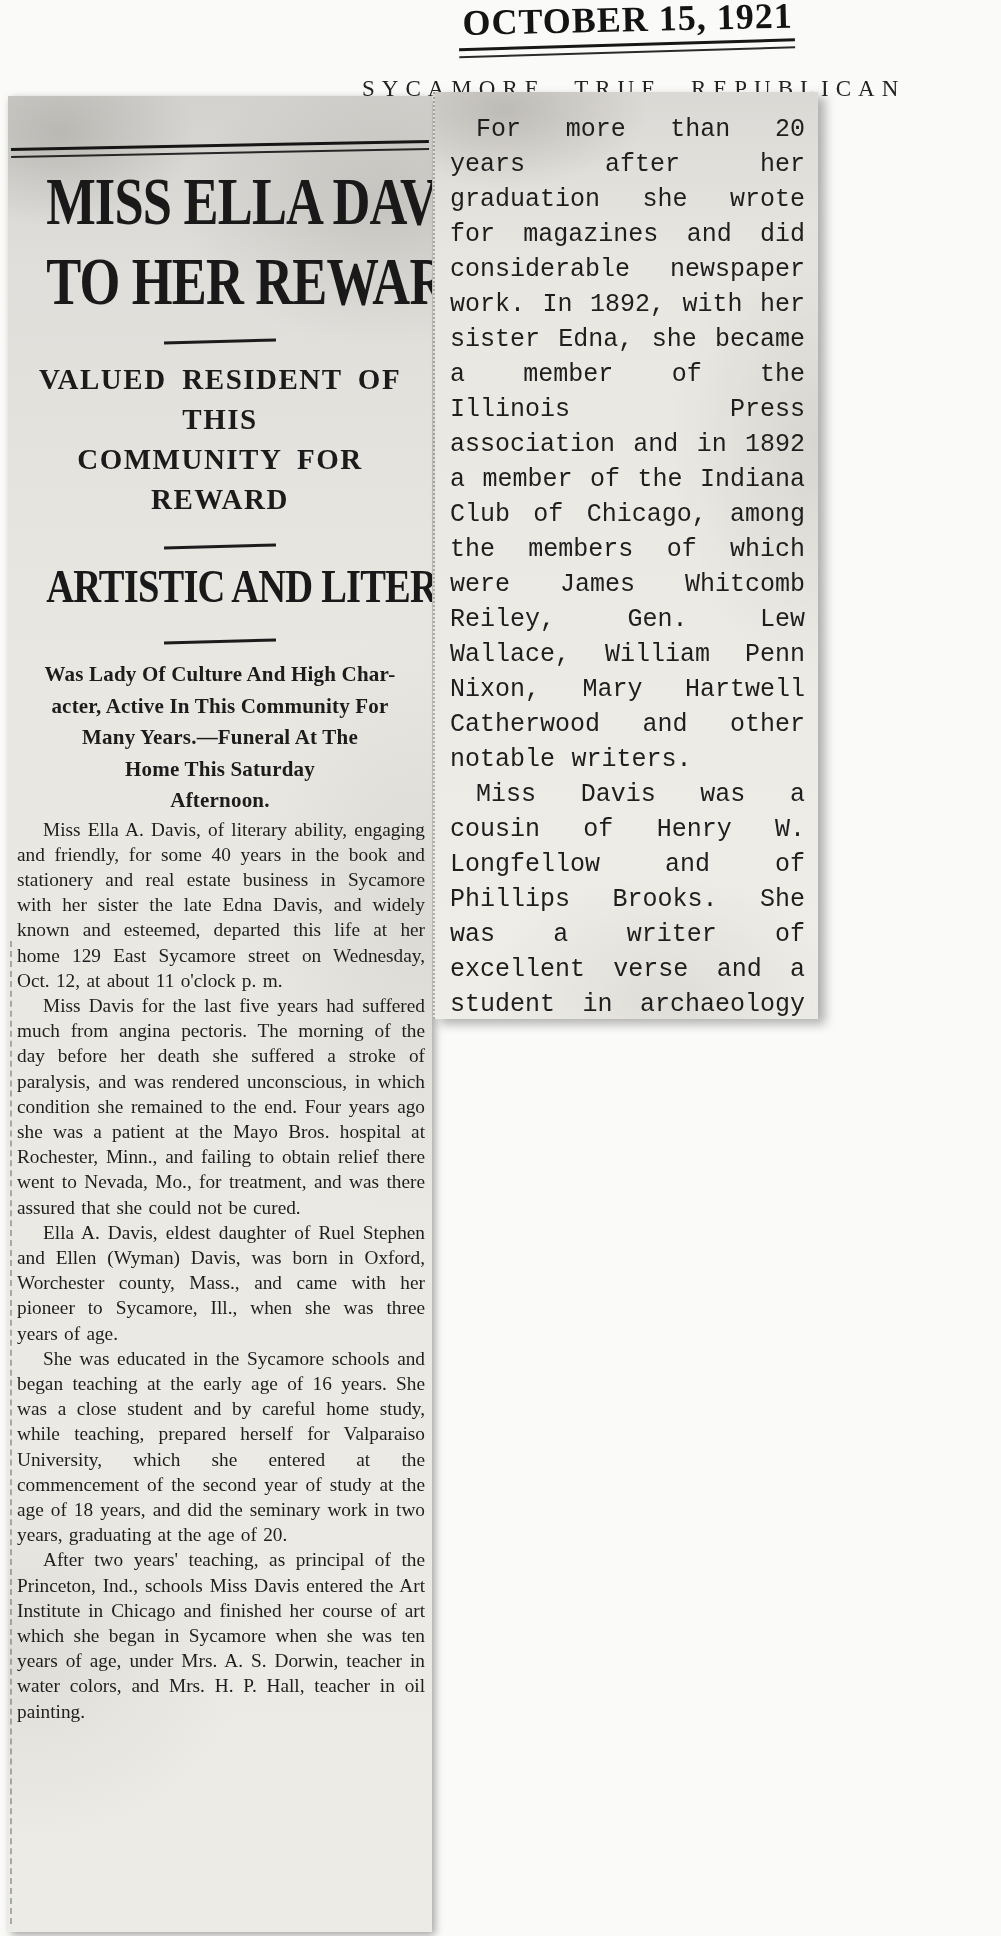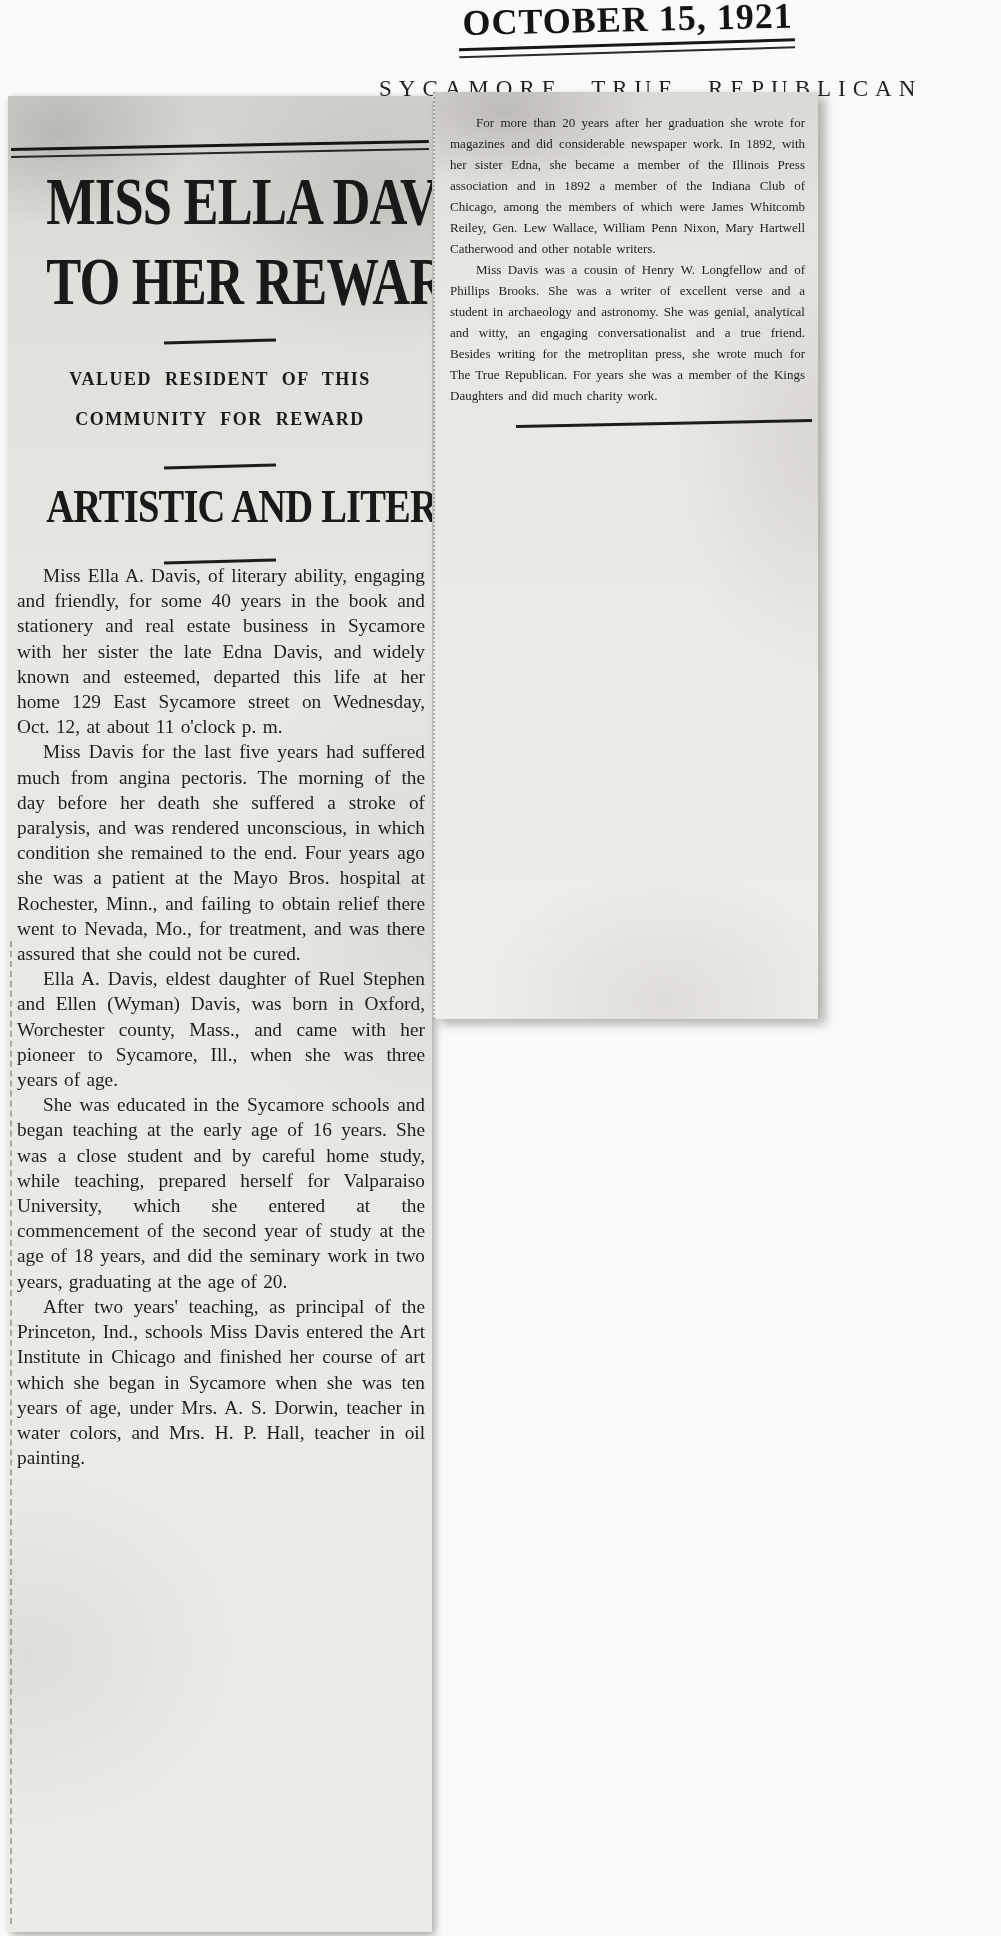--- a/index.html
+++ b/index.html
@@ -22,21 +22,21 @@
     white-space:nowrap;
   }
   .date-rule{
     margin-top:3px;margin-left:-4px;width:336px;height:5px;
     border-top:3px solid #171717;border-bottom:2px solid #2a2a2a;
     transform:rotate(-0.4deg);
   }
 
   
   .paper-name{
-    position:absolute;left:379px;top:76px;width:520px;
+    position:absolute;left:362px;top:76px;width:520px;
     text-align:right;font-size:23px;letter-spacing:7px;word-spacing:16px;
     color:#232323;white-space:nowrap;
   }
 
   
   .clip{position:absolute;overflow:hidden;}
   .clip-left{
     left:8px;top:96px;width:424px;height:1836px;
     background:
       radial-gradient(ellipse 220px 150px at 12% 2%, rgba(110,110,105,0.28), transparent 62%),
@@ -72,41 +72,41 @@
     font-size:64px;line-height:76px;letter-spacing:-1px;
     transform:scale(0.82,1.05);transform-origin:center top;
     white-space:nowrap;
   }
   .divider{
     width:112px;margin:26px auto 0 auto;
     border-top:3px solid #1c1c1c;transform:rotate(-1.5deg);
   }
   .subhead{
     margin-top:16px;text-align:center;font-weight:bold;color:#1b1b1b;
-    font-size:18px;line-height:40px;letter-spacing:1.5px;word-spacing:7px;
+    font-size:29px;line-height:40px;letter-spacing:1.5px;word-spacing:7px;
   }
   .headline2{
     margin-top:10px;text-align:center;font-weight:bold;color:#191919;
     font-size:47px;line-height:56px;letter-spacing:-1px;
     transform:scale(0.82,1.0);transform-origin:center top;
     white-space:nowrap;
   }
   .deck{
     margin-top:16px;text-align:center;font-weight:bold;color:#1c1c1c;
     font-size:21px;line-height:31.5px;letter-spacing:0.2px;
   }
 
   
   .body-text{padding:0 7px 0 9px;}
   .body-text p{
     margin:0;text-align:justify;text-indent:26px;
     font-size:19.3px;line-height:25.2px;word-spacing:1.5px;color:#1e1e1e;
   }
   .clip-right .body-text{margin:0;padding:20px 13px 0 15px;}
-  .clip-right .body-text p{font-size:13px;line-height:21px;}
+  .clip-right .body-text p{font-size:25px;line-height:35px;font-family:Liberation Mono, monospace;}
 
   .end-rule{
     width:296px;margin:16px 6px 0 auto;
     border-top:3px solid #1d1d1d;transform:rotate(-1.2deg);
   }
 </style>
 </head>
 <body>
 
 <div class="page">
@@ -132,20 +132,27 @@
       <div>VALUED RESIDENT OF THIS</div>
       <div>COMMUNITY FOR REWARD</div>
     </div>
 
     <div class="divider"></div>
 
     <div class="headline2">ARTISTIC AND LITERARY</div>
 
     <div class="divider"></div>
 
+    <div class="deck">
+      <div>Was Lady Of Culture And High Char-</div>
+      <div>acter, Active In This Community For</div>
+      <div>Many Years.—Funeral At The</div>
+      <div>Home This Saturday</div>
+      <div>Afternoon.</div>
+    </div>
 
     <div class="body-text">
       <p>Miss Ella A. Davis, of literary ability, engaging and friendly, for some 40 years in the book and stationery and real estate business in Sycamore with her sister the late Edna Davis, and widely known and esteemed, departed this life at her home 129 East Sycamore street on Wednesday, Oct. 12, at about 11 o'clock p. m.</p>
       <p>Miss Davis for the last five years had suffered much from angina pectoris. The morning of the day before her death she suffered a stroke of paralysis, and was rendered unconscious, in which condition she remained to the end. Four years ago she was a patient at the Mayo Bros. hospital at Rochester, Minn., and failing to obtain relief there went to Nevada, Mo., for treatment, and was there assured that she could not be cured.</p>
       <p>Ella A. Davis, eldest daughter of Ruel Stephen and Ellen (Wyman) Davis, was born in Oxford, Worchester county, Mass., and came with her pioneer to Sycamore, Ill., when she was three years of age.</p>
       <p>She was educated in the Sycamore schools and began teaching at the early age of 16 years. She was a close student and by careful home study, while teaching, prepared herself for Valparaiso University, which she entered at the commencement of the second year of study at the age of 18 years, and did the seminary work in two years, graduating at the age of 20.</p>
       <p>After two years' teaching, as principal of the Princeton, Ind., schools Miss Davis entered the Art Institute in Chicago and finished her course of art which she began in Sycamore when she was ten years of age, under Mrs. A. S. Dorwin, teacher in water colors, and Mrs. H. P. Hall, teacher in oil painting.</p>
     </div>
   </div>
 

